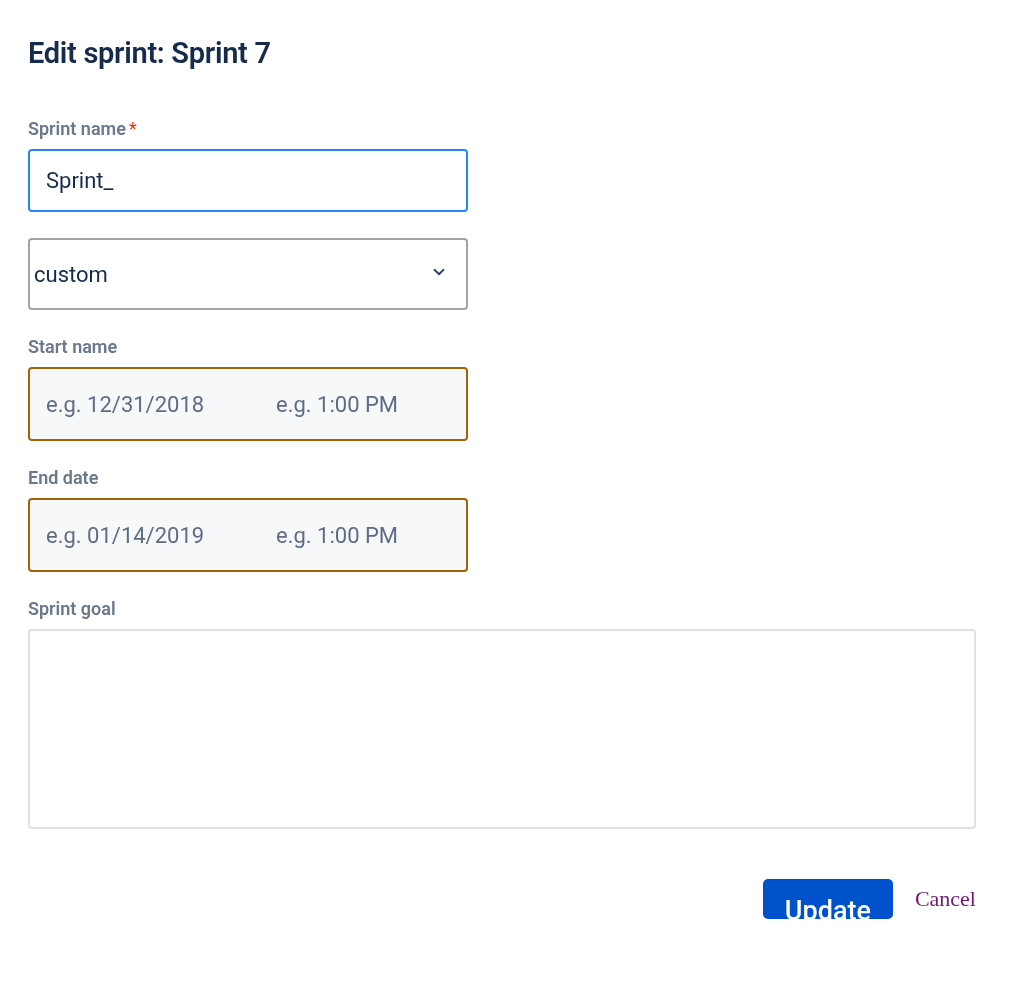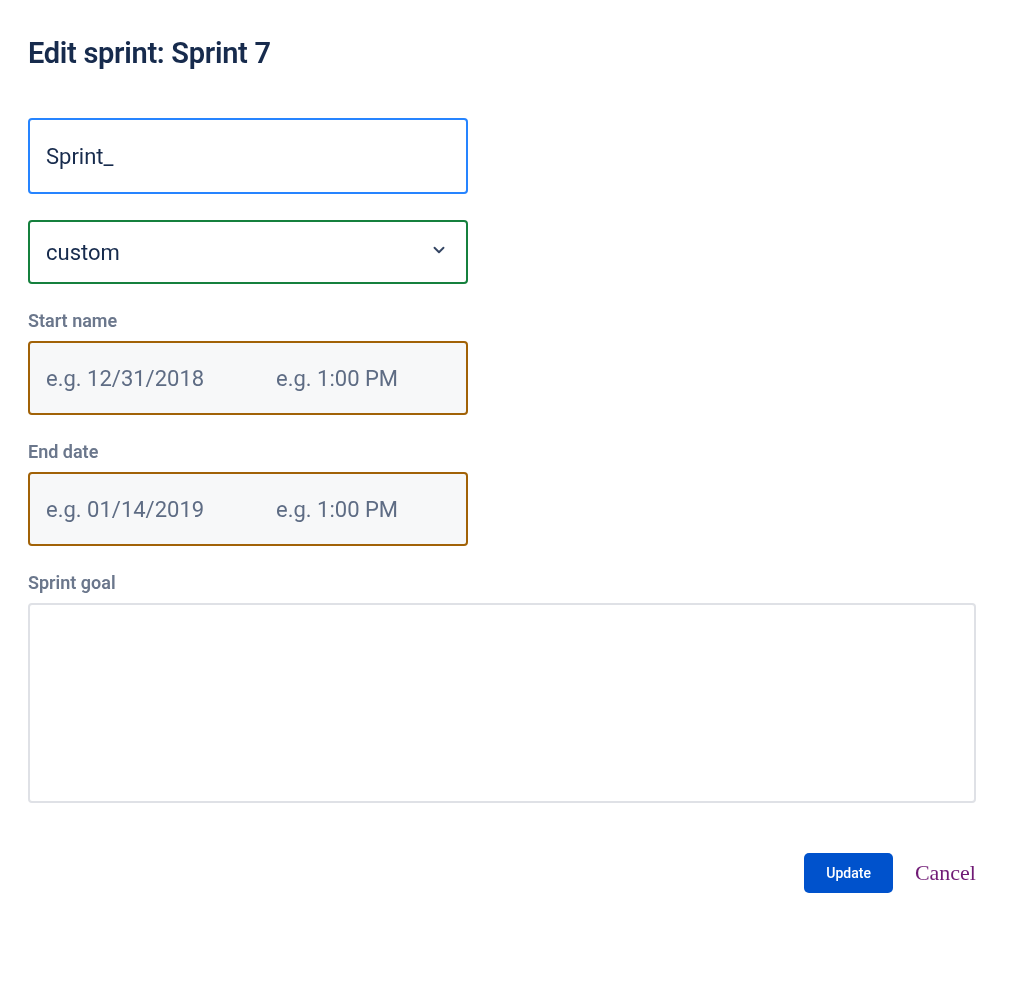--- a/index.html
+++ b/index.html
@@ -32,44 +32,44 @@
       color: #6b778c;
       margin-bottom: 10px;
     }
     .required-mark {
       color: #de350b;
       margin-left: 3px;
       font-weight: 400;
     }
     .text-input {
       width: 440px;
-      height: 76px;
+      height: 63px;
       padding: 0 16px;
       font-size: 22px;
       color: #172b4d;
       border: 2px solid #dfe1e6;
       border-radius: 4px;
       background: #ffffff;
       outline: none;
       font-family: inherit;
     }
     .text-input.focused {
       border: 2px solid #2684ff;
     }
     .select-wrap {
       position: relative;
       width: 440px;
     }
     .select-input {
       width: 440px;
-      height: 64px;
-      padding: 0 44px 0 16px;
-      font-size: 22px;
-      color: #172b4d;
-      border: 2px solid #15803d;
+      height: 72px;
+      padding: 0 44px 0 4px;
+      font-size: 22px;
+      color: #172b4d;
+      border: 2px solid #a3a3a3;
       border-radius: 4px;
       background: #ffffff;
       outline: none;
       -webkit-appearance: none;
       -moz-appearance: none;
       appearance: none;
       font-family: inherit;
     }
     .chevron {
       position: absolute;
@@ -124,22 +124,22 @@
     .actions {
       display: flex;
       justify-content: flex-end;
       align-items: center;
       gap: 22px;
       width: 948px;
       margin-top: 46px;
     }
     .btn-primary {
       height: 40px;
-      padding: 8px 22px;
-      font-size: 14px;
+      padding: 16px 22px;
+      font-size: 27px;
       font-weight: 500;
       color: #ffffff;
       background: #0052cc;
       border: none;
       border-radius: 5px;
       cursor: pointer;
       font-family: inherit;
     }
     .btn-link {
       font-size: 22px;
@@ -150,20 +150,23 @@
       cursor: pointer;
       font-family: Liberation Serif, serif;
     }
   </style>
 </head>
 <body>
 
 <h1 class="dialog-title">Edit sprint: Sprint 7</h1>
 
 <div class="form-group">
+  <label class="field-label">
+    <span>Sprint name</span><span class="required-mark">*</span>
+  </label>
   <input type="text" class="text-input focused" value="Sprint_" style="">
 </div>
 
 <div class="form-group">
   <div class="select-wrap">
     <select class="select-input">
       <option>custom</option>
     </select>
     <span class="chevron">
       <svg width="18" height="18" viewBox="0 0 24 24" fill="none">

